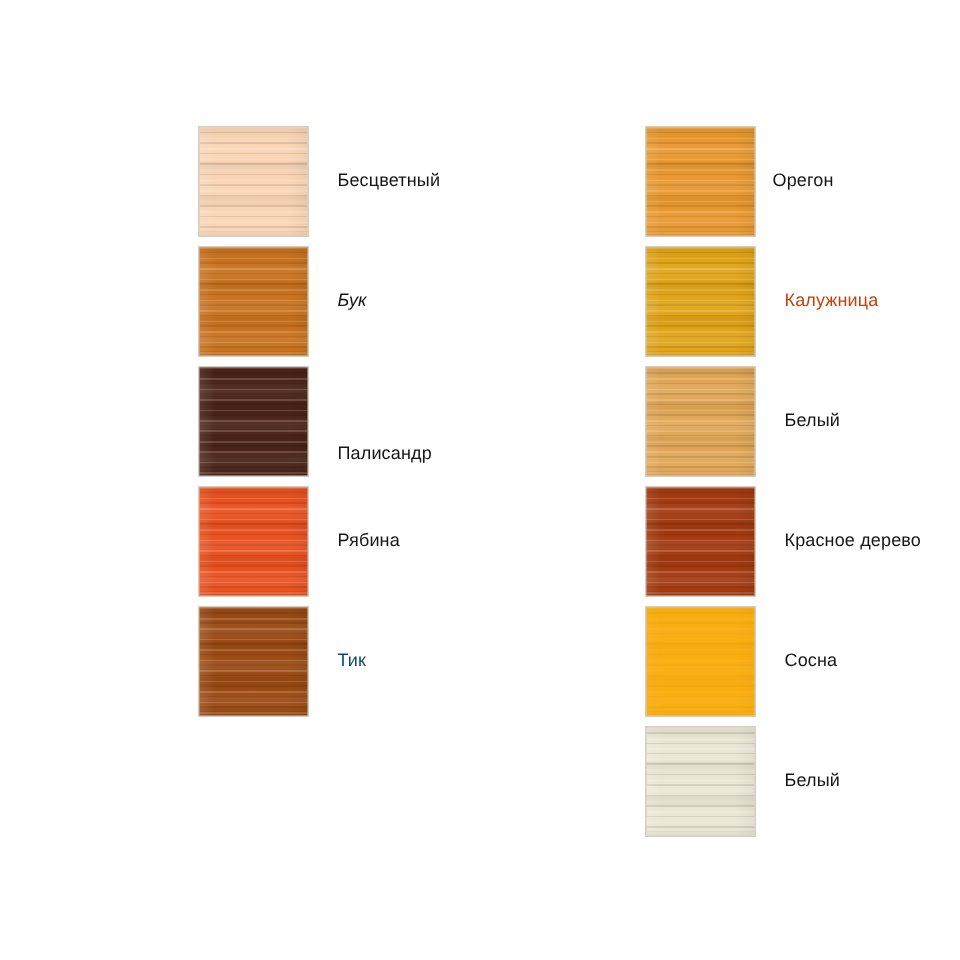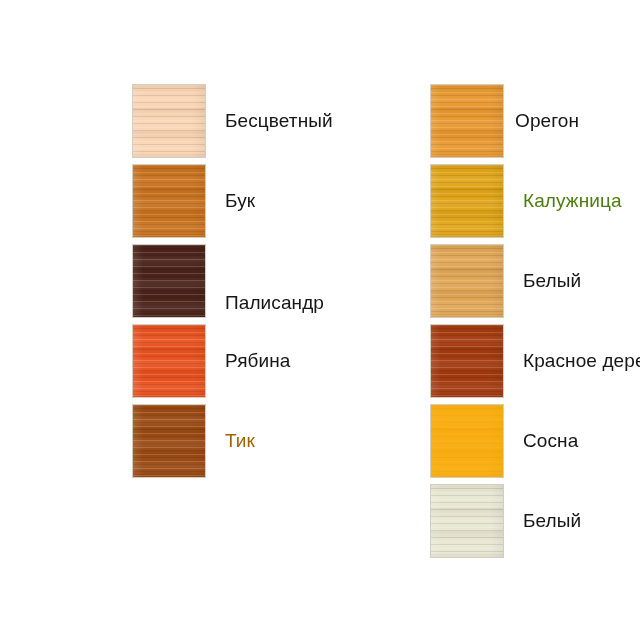--- a/index.html
+++ b/index.html
@@ -98,64 +98,64 @@
   
   .swatch-chip.flat-finish::before {
     opacity: 0.22;
   }
   .swatch-chip.flat-finish::after {
     opacity: 0.35;
   }
 
   .swatch-label {
     margin-left: 20px;
-    font-size: 19px;
+    font-size: 12px;
     line-height: 1.15;
     color: #161616;
     white-space: nowrap;
     letter-spacing: 0.1px;
   }
 </style>
 </head>
 <body style="background: rgb(255, 255, 255);">
 
 <div id="palette-board">
   <div class="palette-columns">
 
     <div class="palette-column">
       <div class="swatch-row">
         <div class="swatch-chip" style="background-color: rgb(249, 213, 180);"></div>
         <div class="swatch-label" style="color: rgb(22, 22, 22);">Бесцветный</div>
       </div>
       <div class="swatch-row">
         <div class="swatch-chip" style="background-color: rgb(200, 114, 30);"></div>
-        <div class="swatch-label" style="color: rgb(22, 22, 22);">Бук</div>
+        <div class="swatch-label" style="color: rgb(22, 22, 22); font-style: italic;">Бук</div>
       </div>
       <div class="swatch-row">
         <div class="swatch-chip" style="background-color: rgb(74, 35, 25);"></div>
         <div class="swatch-label" style="color: rgb(22, 22, 22); margin-top: 44px;">Палисандр</div>
       </div>
       <div class="swatch-row">
         <div class="swatch-chip" style="background-color: rgb(232, 81, 31);"></div>
         <div class="swatch-label" style="color: rgb(22, 22, 22);">Рябина</div>
       </div>
       <div class="swatch-row">
         <div class="swatch-chip" style="background-color: rgb(154, 74, 19);"></div>
-        <div class="swatch-label" style="color: #a16207;">Тик</div>
+        <div class="swatch-label" style="color: #0c4a6e;">Тик</div>
       </div>
     </div>
 
     <div class="palette-column">
       <div class="swatch-row">
         <div class="swatch-chip" style="background-color: rgb(232, 152, 47);"></div>
         <div class="swatch-label" style="color: rgb(22, 22, 22); margin-left: 12px;">Орегон</div>
       </div>
       <div class="swatch-row">
         <div class="swatch-chip" style="background-color: rgb(224, 164, 24);"></div>
-        <div class="swatch-label" style="color: #4d7c0f;">Калужница</div>
+        <div class="swatch-label" style="color: #c2410c;">Калужница</div>
       </div>
       <div class="swatch-row">
         <div class="swatch-chip" style="background-color: rgb(224, 166, 86);"></div>
         <div class="swatch-label" style="color: rgb(22, 22, 22);">Белый</div>
       </div>
       <div class="swatch-row">
         <div class="swatch-chip" style="background-color: rgb(163, 58, 16);"></div>
         <div class="swatch-label" style="color: rgb(22, 22, 22);">Красное дерево</div>
       </div>
       <div class="swatch-row">

